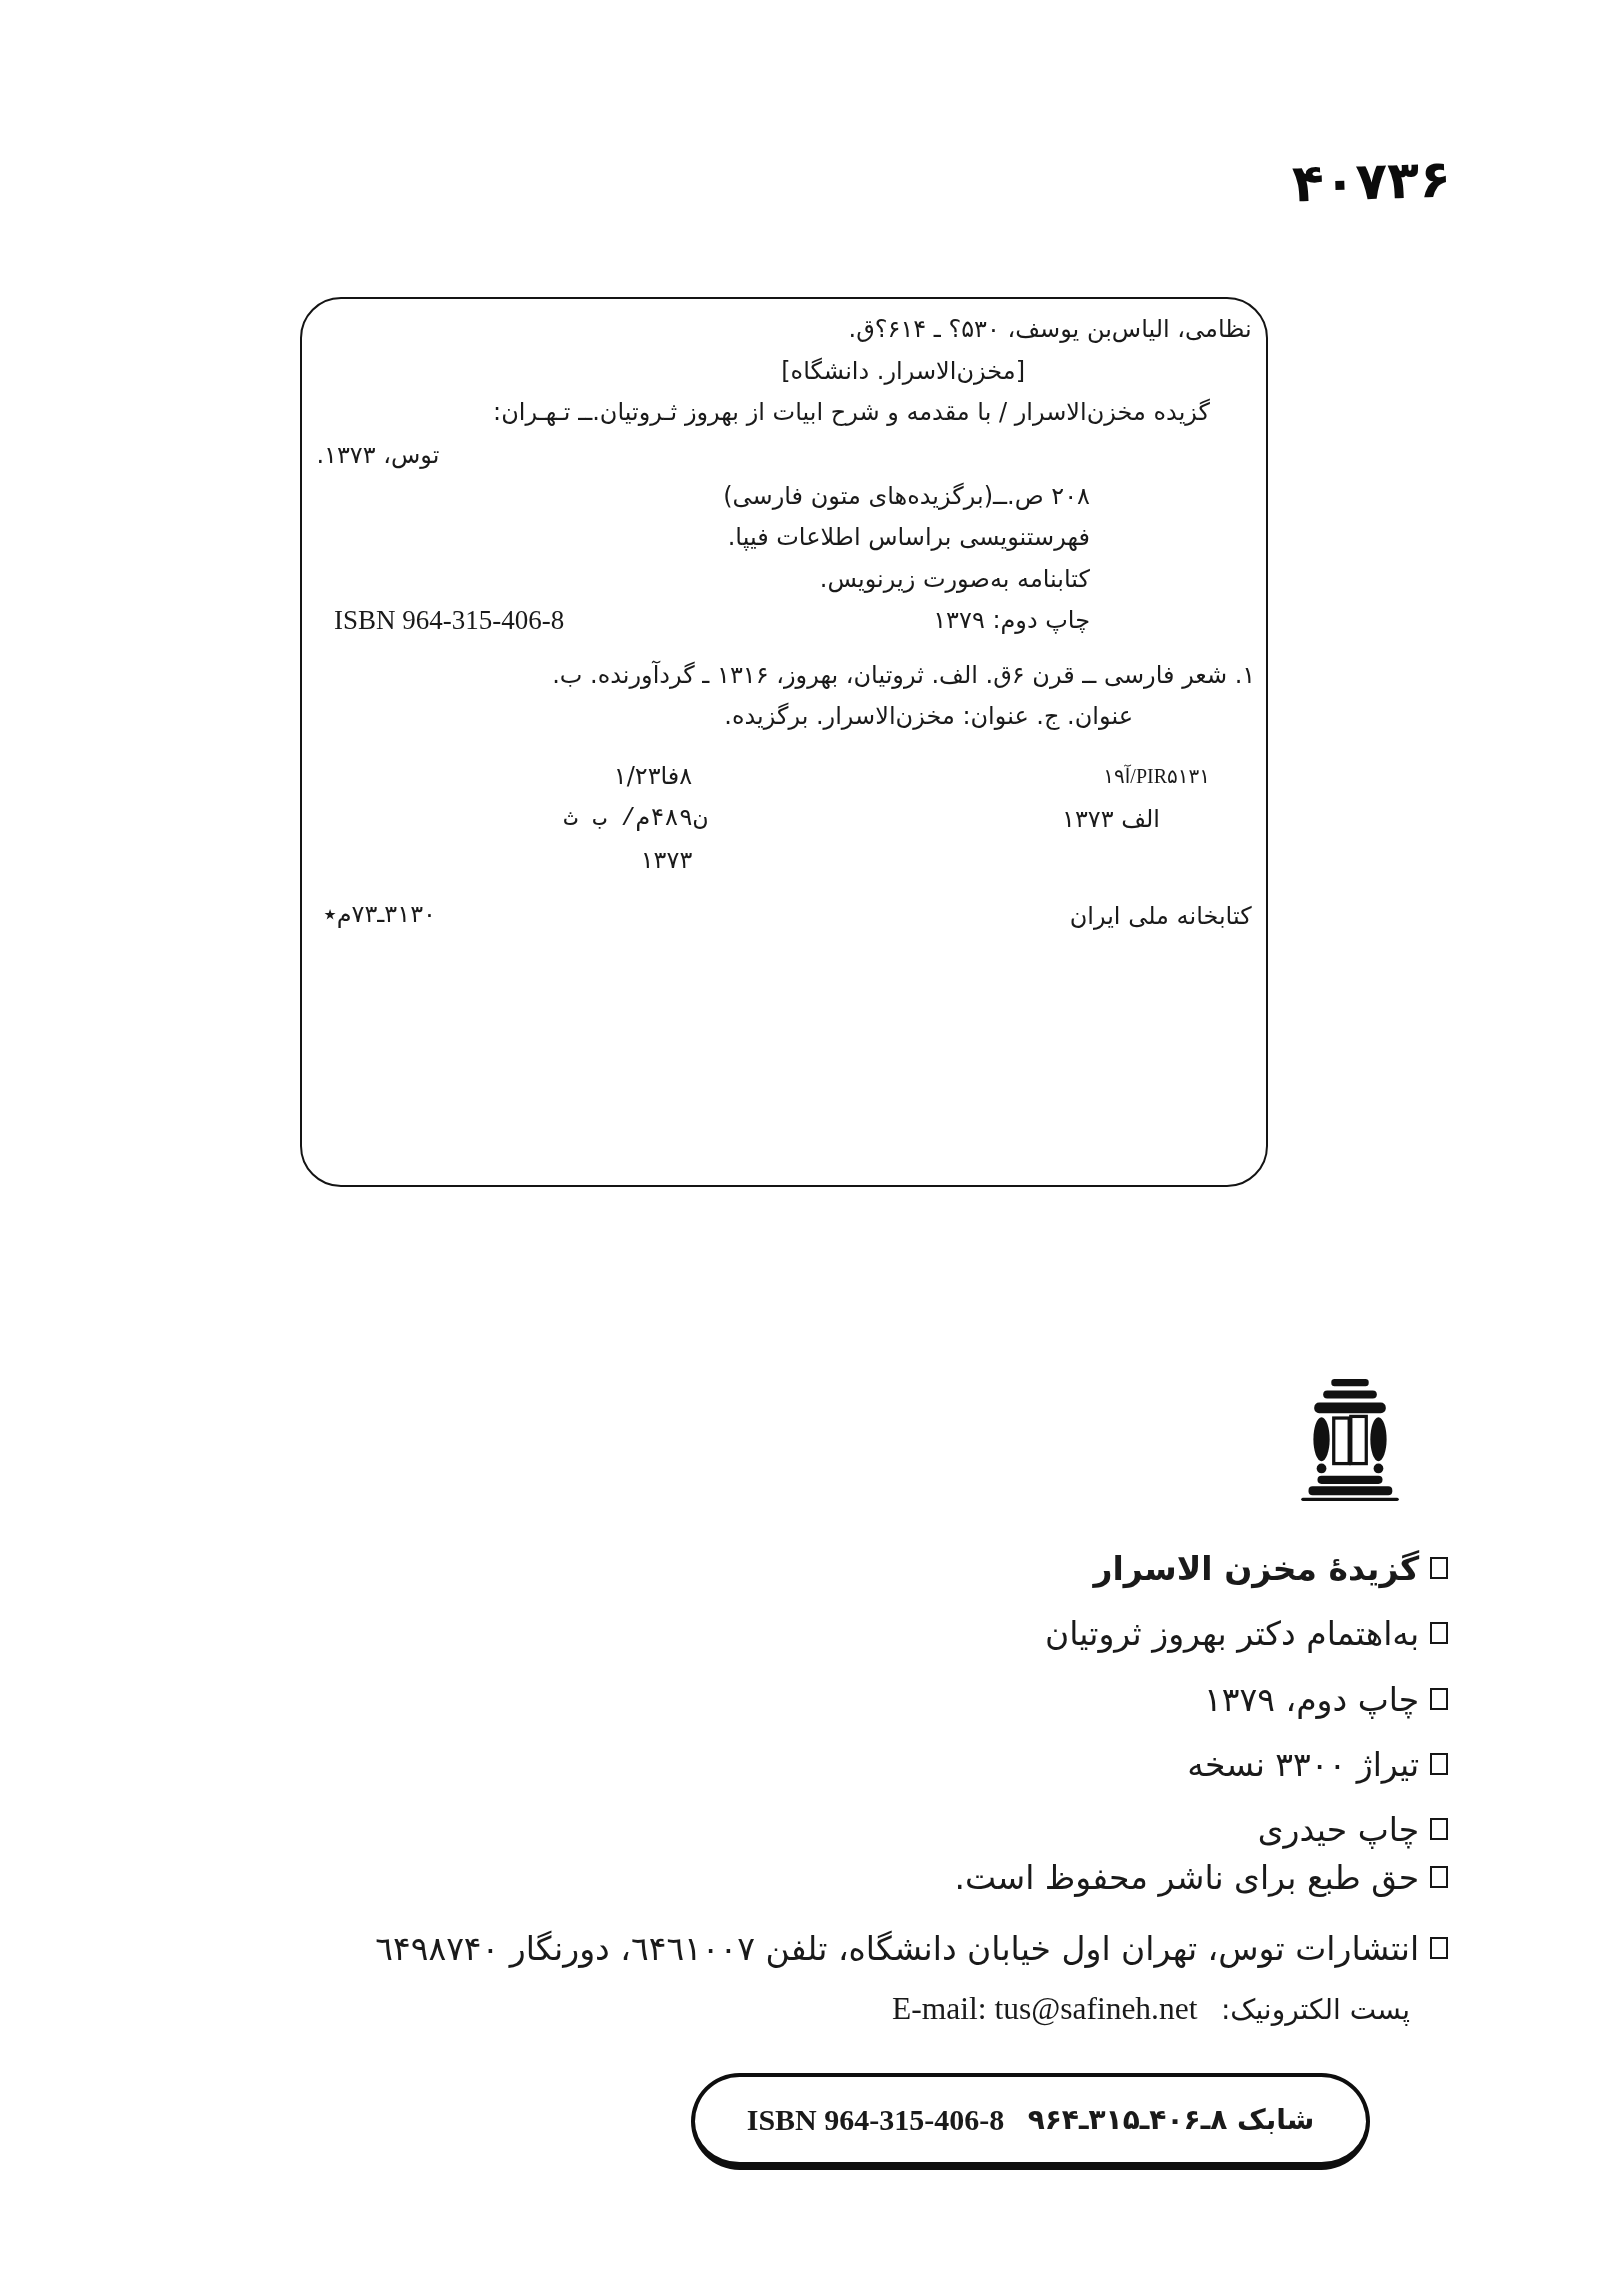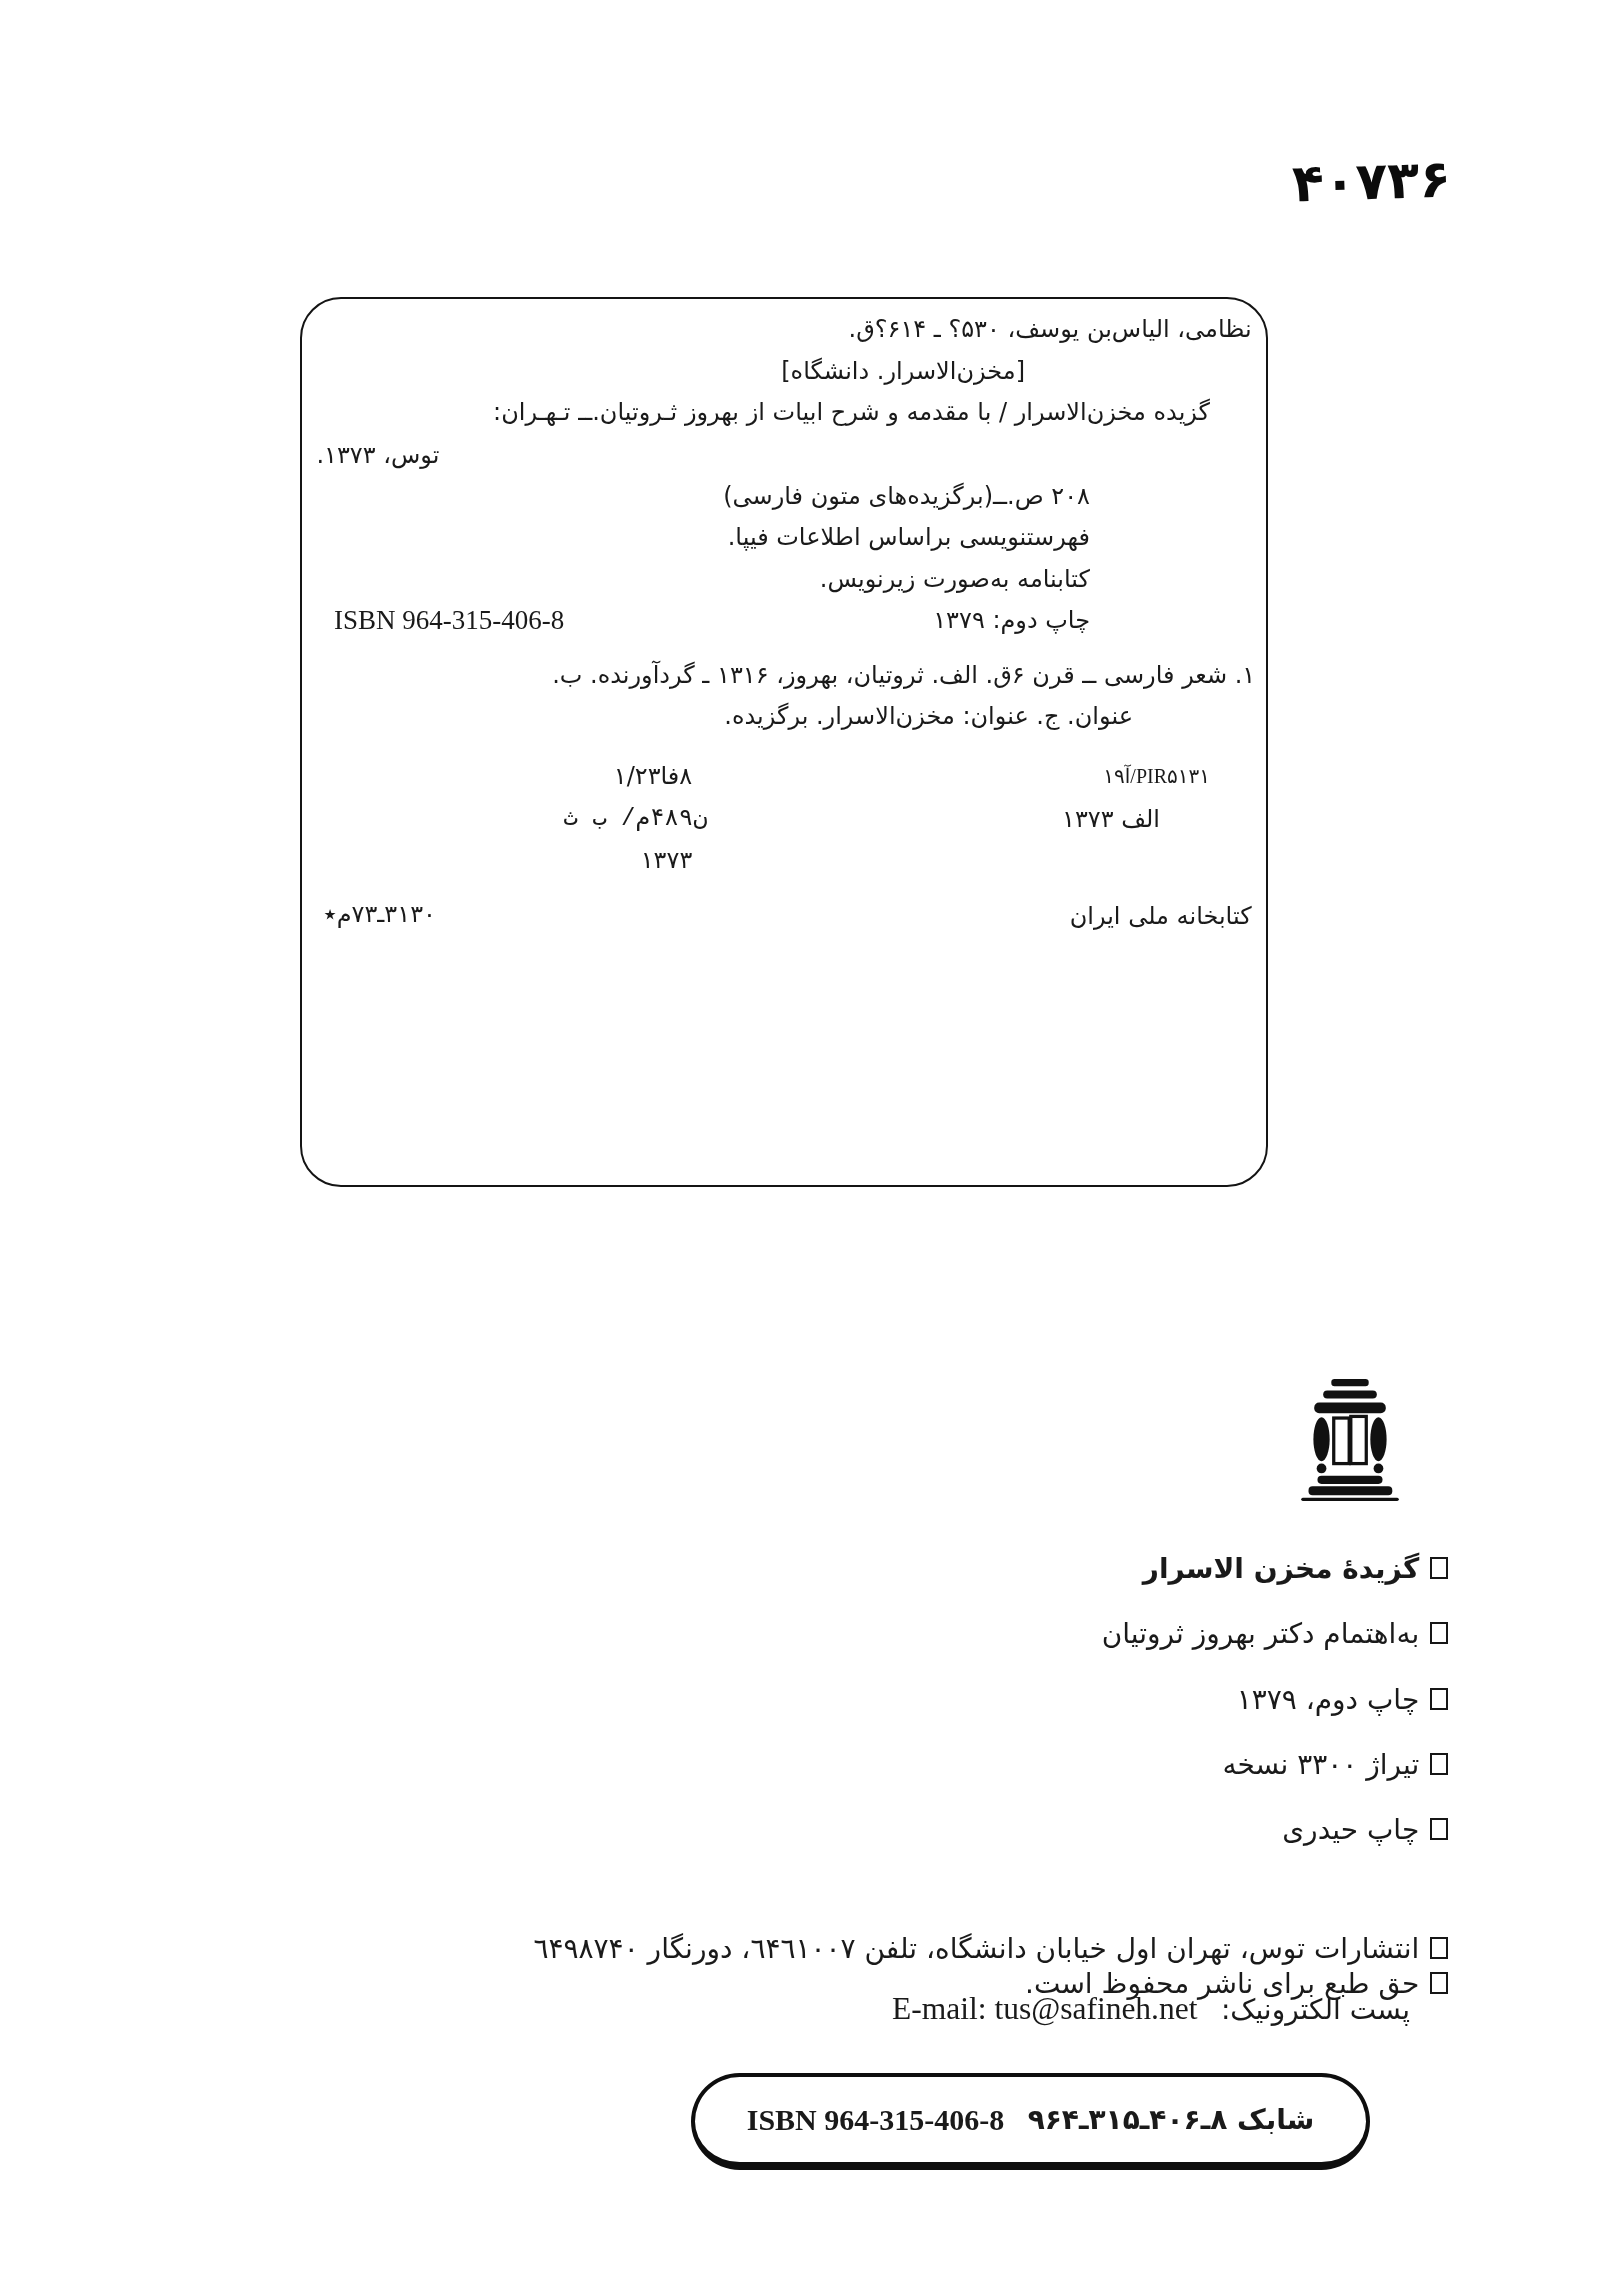--- a/index.html
+++ b/index.html
@@ -33,21 +33,21 @@
   .latin-serif{font-family:"Liberation Serif",serif;}
 
   
   .logo{top:1379px;left:1296px;width:108px;height:122px;}
 
   
   .citem{
     position:absolute;right:160px;
     display:flex;flex-direction:row;align-items:flex-start;
     direction:rtl;gap:10.8px;
-    font-size:28px;line-height:36px;white-space:nowrap;
+    font-size:33px;line-height:36px;white-space:nowrap;
   }
   .bullet{
     flex:0 0 auto;width:18px;height:21.6px;margin-top:6.3px;
     border:2.7px solid #161616;background:#fff;box-sizing:border-box;
   }
   .citem .txt{direction:rtl;}
   .citem.first .txt{font-weight:bold;}
 
   .emailline{
     top:1991px;right:198px;
@@ -135,21 +135,21 @@
     <span class="txt">چاپ دوم، ۱۳۷۹</span>
   </div>
   <div class="citem" style="top:1747px;">
     <span class="bullet"></span>
     <span class="txt">تیراژ ۳۳۰۰ نسخه</span>
   </div>
   <div class="citem" style="top:1812px;">
     <span class="bullet"></span>
     <span class="txt">چاپ حیدری</span>
   </div>
-  <div class="citem" style="top:1966px;justify-content:flex-end;">
+  <div class="citem" style="top:1860px;justify-content:flex-end;">
     <span class="bullet"></span>
     <span class="txt">حق طبع برای ناشر محفوظ است.</span>
   </div>
   <div class="citem" style="top:1931px;">
     <span class="bullet"></span>
     <span class="txt">انتشارات توس، تهران اول خیابان دانشگاه، تلفن ٦۴٦١٠٠٧، دورنگار ٦۴٩٨٧۴٠</span>
   </div>
 
   <div class="abs emailline">
     <span>پست الکترونیک:</span>

